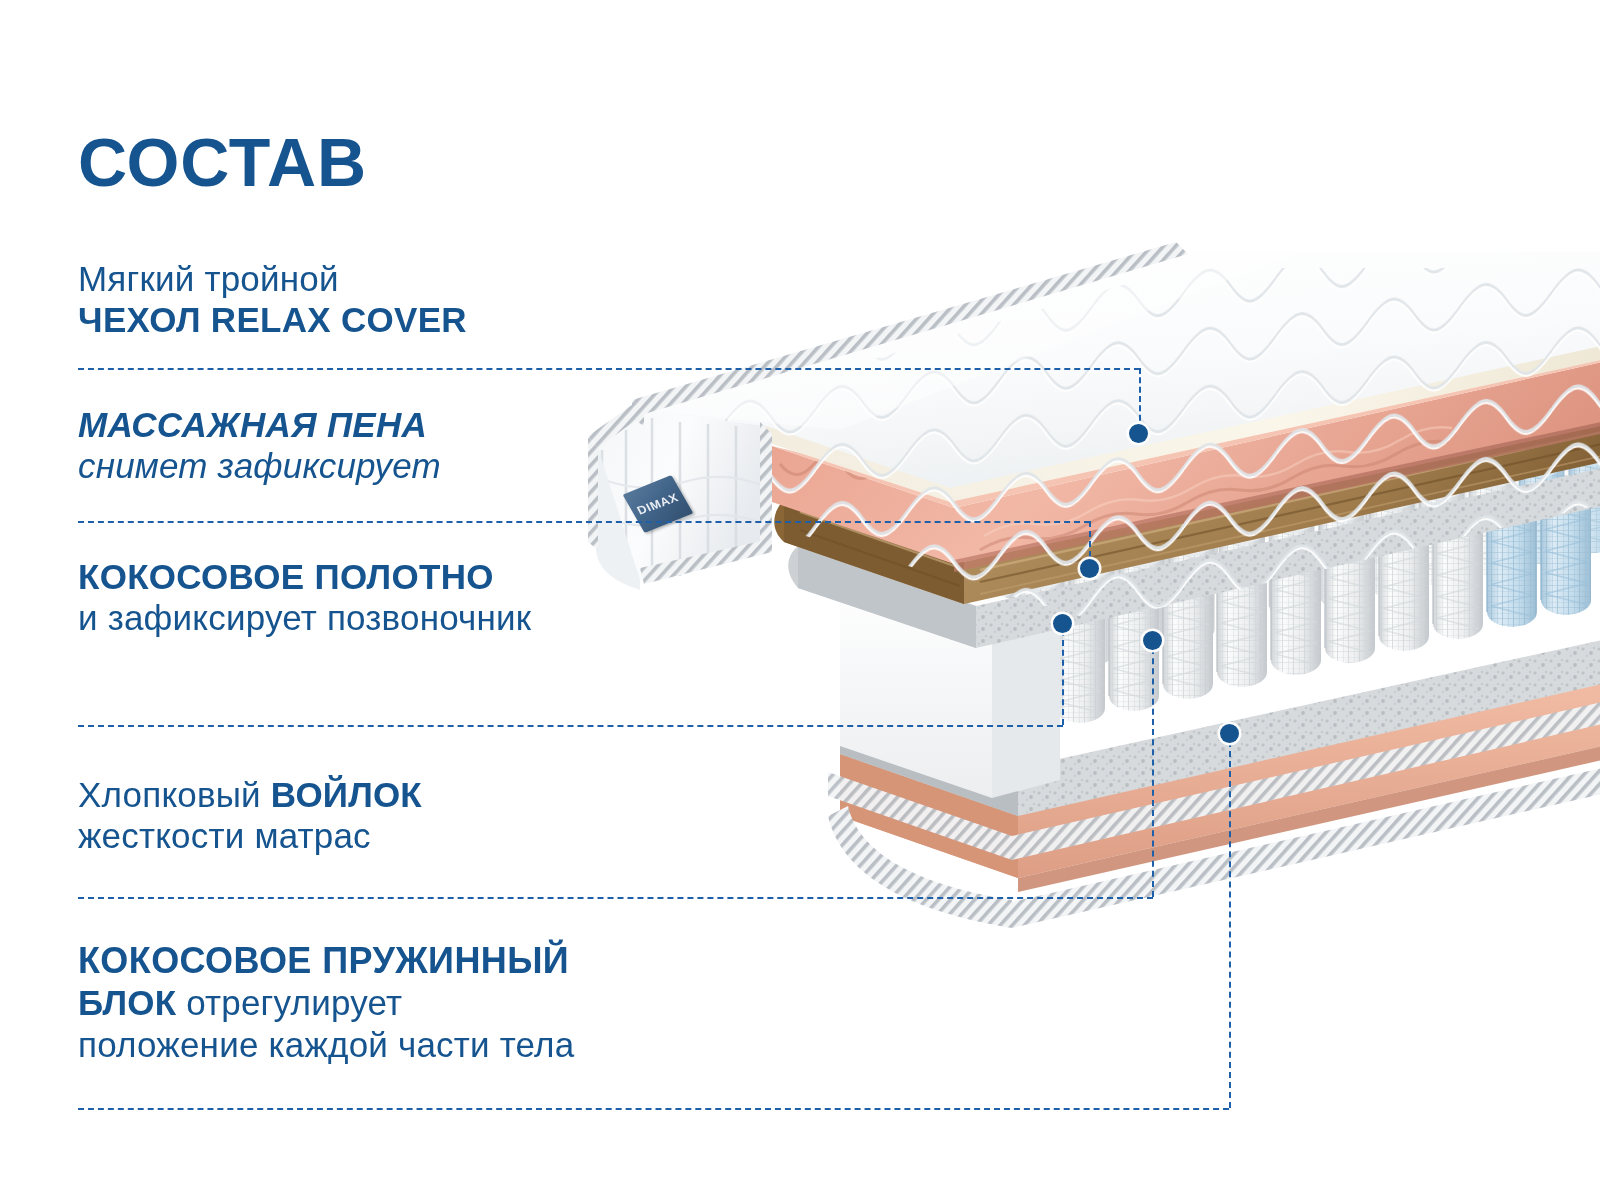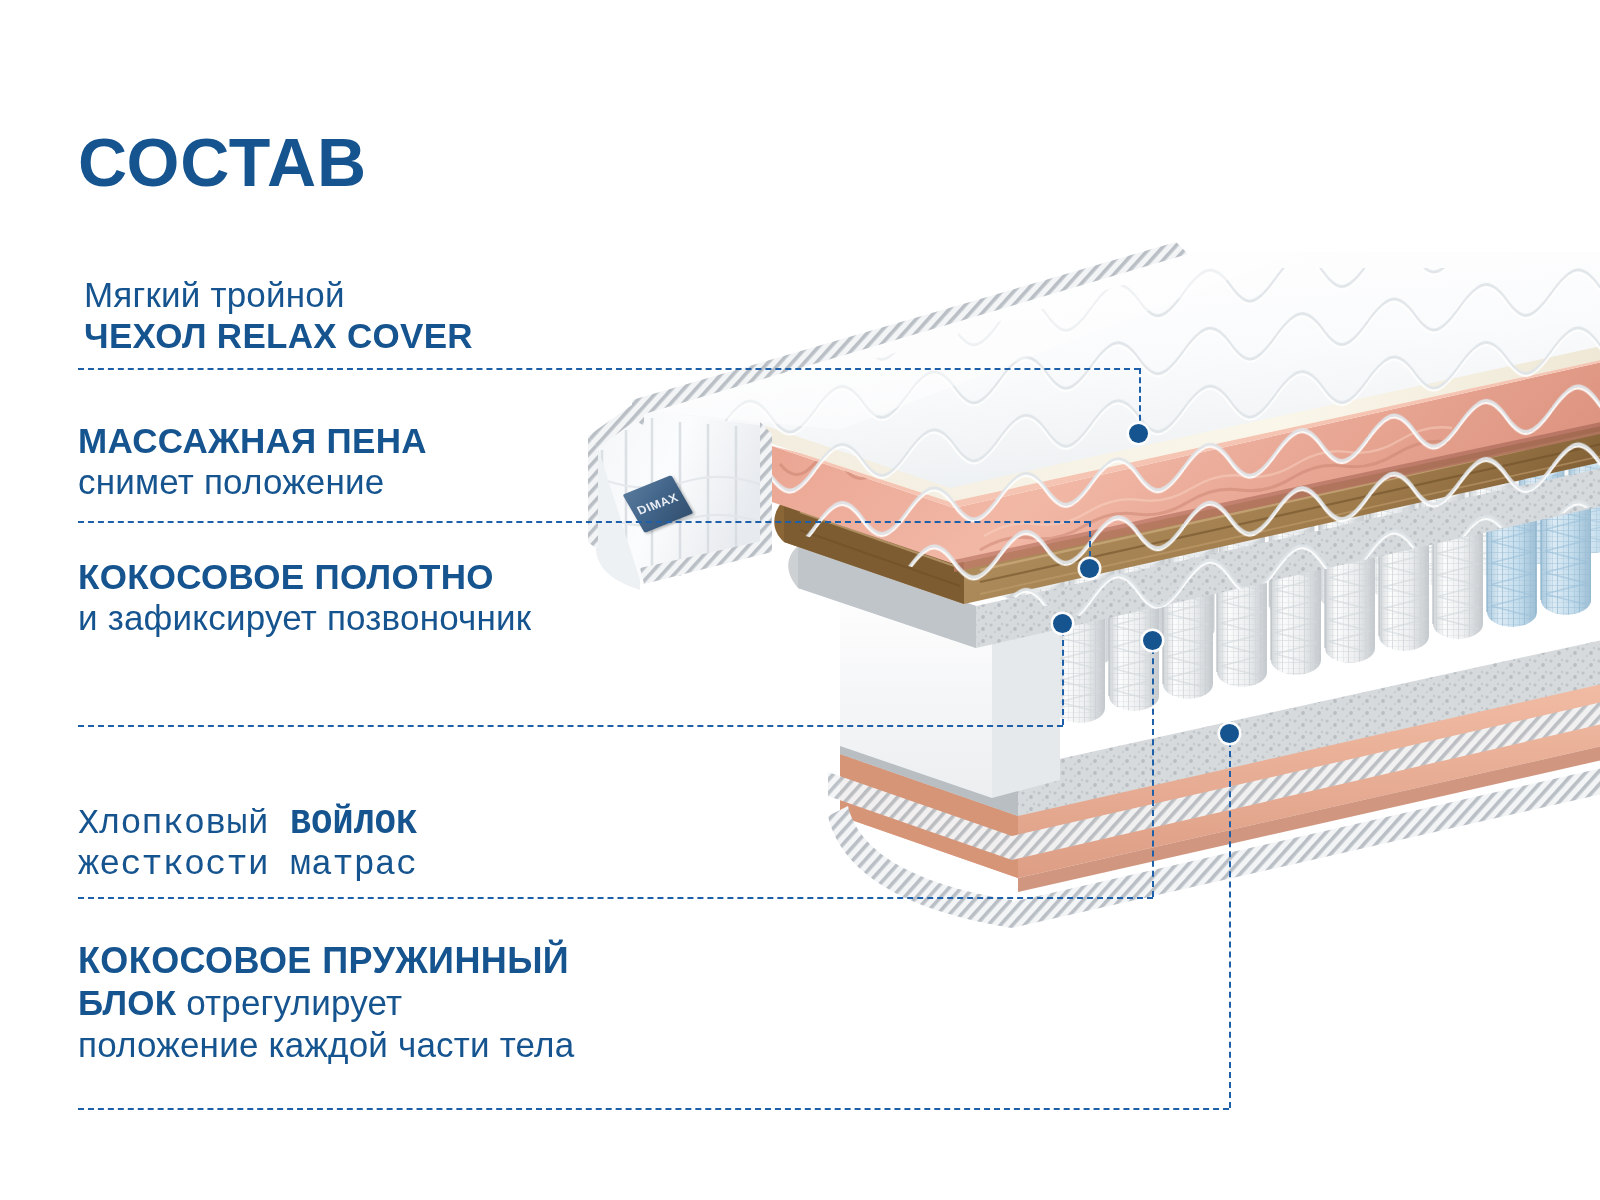--- a/index.html
+++ b/index.html
@@ -18,24 +18,24 @@
     color:#15548f;line-height:1;white-space:nowrap;
   }
 
   
   .callout{position:absolute;color:#15548f;line-height:1.18;white-space:nowrap;}
   .callout .ln{display:block;}
   .light{font-weight:400;font-size:35px;letter-spacing:.2px;}
   .bold{font-weight:700;font-size:35px;letter-spacing:.3px;}
   .bold-lg{font-weight:700;font-size:36px;letter-spacing:.4px;}
 
-  #callout-cover{left:84px;top:258px;margin-top:16px;}
-  #callout-foam{left:78px;top:420px;}
+  #callout-cover{left:78px;top:258px;}
+  #callout-foam{left:78px;top:404px;font-style:italic;}
   #callout-coir{left:78px;top:556px;}
-  #callout-felt{left:78px;top:804px;font-family:Liberation Mono, monospace;}
+  #callout-felt{left:78px;top:774px;}
   #callout-springs{left:78px;top:940px;}
 
   .mixline{font-size:35px;letter-spacing:.2px;font-weight:400;}
   .mixline b{font-weight:700;}
 
   
   .leader{position:absolute;}
   .lead-h{
     position:absolute;height:0;border-top:2px dashed #1d5fa8;
   }
@@ -72,21 +72,21 @@
 
   <div id="page-title">СОСТАВ</div>
 
   <div class="callout" id="callout-cover">
     <span class="ln light">Мягкий тройной</span>
     <span class="ln bold">ЧЕХОЛ RELAX COVER</span>
   </div>
 
   <div class="callout" id="callout-foam">
     <span class="ln bold">МАССАЖНАЯ ПЕНА</span>
-    <span class="ln light">снимет положение</span>
+    <span class="ln light">снимет зафиксирует</span>
   </div>
 
   <div class="callout" id="callout-coir">
     <span class="ln bold">КОКОСОВОЕ ПОЛОТНО</span>
     <span class="ln light">и зафиксирует позвоночник</span>
   </div>
 
   <div class="callout" id="callout-felt">
     <span class="ln mixline"><span>Хлопковый </span><b>ВОЙЛОК</b></span>
     <span class="ln light">жесткости матрас</span>

